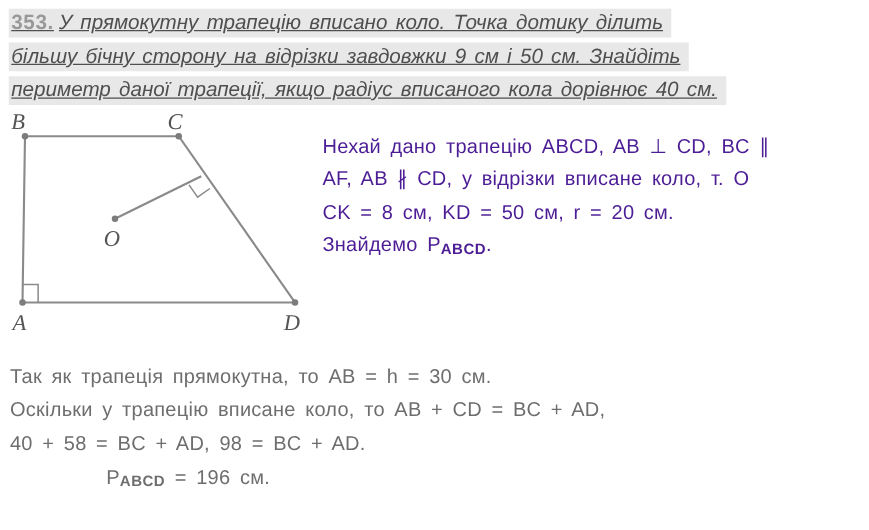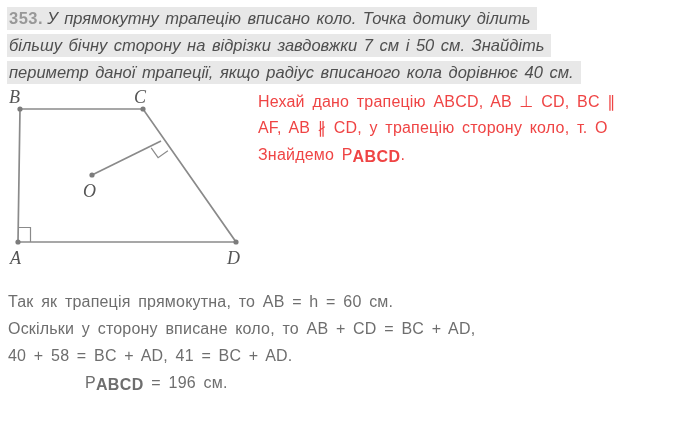--- a/index.html
+++ b/index.html
@@ -14,21 +14,21 @@
 
   
   .problem {
     padding: 5px 0 0 7px;
     font-size: 16.5px;
     line-height: 27px;
     font-style: italic;
     color: #4f4f4f;
     word-spacing: 2px;
   }
-  .problem .p-line { height: 27px; white-space: nowrap; }
+  .problem .p-line { height: 27px; white-space: nowrap; text-decoration: underline; }
   .problem .hl {
     background: #e8e8e8;
     padding: 2px 7px 3px 2px;
   }
   .problem .num {
     font-style: normal;
     font-weight: bold;
     color: #989898;
     letter-spacing: 0.5px;
     margin-right: 4px;
@@ -42,58 +42,59 @@
     font-family: "Liberation Serif", "DejaVu Serif", serif;
     font-style: italic;
     font-size: 18px;
     fill: #555555;
   }
 
   .right-col {
     padding-top: 3px;
     font-size: 16px;
     line-height: 26.4px;
-    color: #ef4444;
+    color: #4c1d95;
     word-spacing: 3px;
     letter-spacing: 0.2px;
     white-space: nowrap;
+    margin-top: 16px;
   }
 
   
   .bottom {
     padding: 6px 0 0 8px;
     font-size: 16px;
     line-height: 27px;
     color: #6e6e6e;
     word-spacing: 3px;
     letter-spacing: 0.2px;
     white-space: nowrap;
   }
   .text-line { white-space: nowrap; }
   .text-line.indented { padding-left: 77px; }
 
   .psub {
     font-weight: bold;
-    font-size: 16px;
+    font-size: 12px;
     letter-spacing: 0.4px;
     vertical-align: -2px;
     word-spacing: 0;
   }
 </style>
 </head>
 <body>
 
 <div class="page">
 
   <div class="problem">
     <div class="p-line">
       <span class="hl"><span class="num">353.</span><span>У прямокутну трапецію вписано коло. Точка дотику ділить</span></span>
     </div>
     <div class="p-line">
-      <span class="hl"><span>більшу бічну сторону на відрізки завдовжки 7 см і 50 см. Знайдіть</span></span>
+      <span class="hl"><span>більшу бічну сторону на відрізки завдовжки 9 см і 50 см. Знайдіть</span></span>
     </div>
     <div class="p-line">
       <span class="hl"><span>периметр даної трапеції, якщо радіус вписаного кола дорівнює 40 см.</span></span>
     </div>
   </div>
 
   <div class="mid">
     <div class="figure-wrap">
       <svg width="258" height="196" viewBox="0 85 258 196">
 
@@ -113,25 +114,26 @@
 
         <text class="vertex-label" x="9" y="102">B</text>
         <text class="vertex-label" x="134" y="102">C</text>
         <text class="vertex-label" x="10" y="263">A</text>
         <text class="vertex-label" x="227" y="263">D</text>
         <text class="vertex-label" x="83" y="196">O</text>
       </svg>
     </div>
     <div class="right-col">
         <div class="text-line">Нехай дано трапецію ABCD, AB ⊥ CD, BC ∥</div>
-        <div class="text-line">AF, AB ∦ CD, у трапецію сторону коло, т. O</div>
+        <div class="text-line">AF, AB ∦ CD, у відрізки вписане коло, т. O</div>
+        <div class="text-line">CK = 8 см, KD = 50 см, r = 20 см.</div>
         <div class="text-line">Знайдемо P<span class="psub">ABCD</span>.</div>
       </div>
   </div>
 
   <div class="bottom">
-      <div class="text-line">Так як трапеція прямокутна, то AB = h = 60 см.</div>
-      <div class="text-line">Оскільки у сторону вписане коло, то AB + CD = BC + AD,</div>
-      <div class="text-line">40 + 58 = BC + AD, 41 = BC + AD.</div>
+      <div class="text-line">Так як трапеція прямокутна, то AB = h = 30 см.</div>
+      <div class="text-line">Оскільки у трапецію вписане коло, то AB + CD = BC + AD,</div>
+      <div class="text-line">40 + 58 = BC + AD, 98 = BC + AD.</div>
       <div class="text-line indented">P<span class="psub">ABCD</span> = 196 см.</div>
     </div>
 
 </div>
 
 </body></html>

